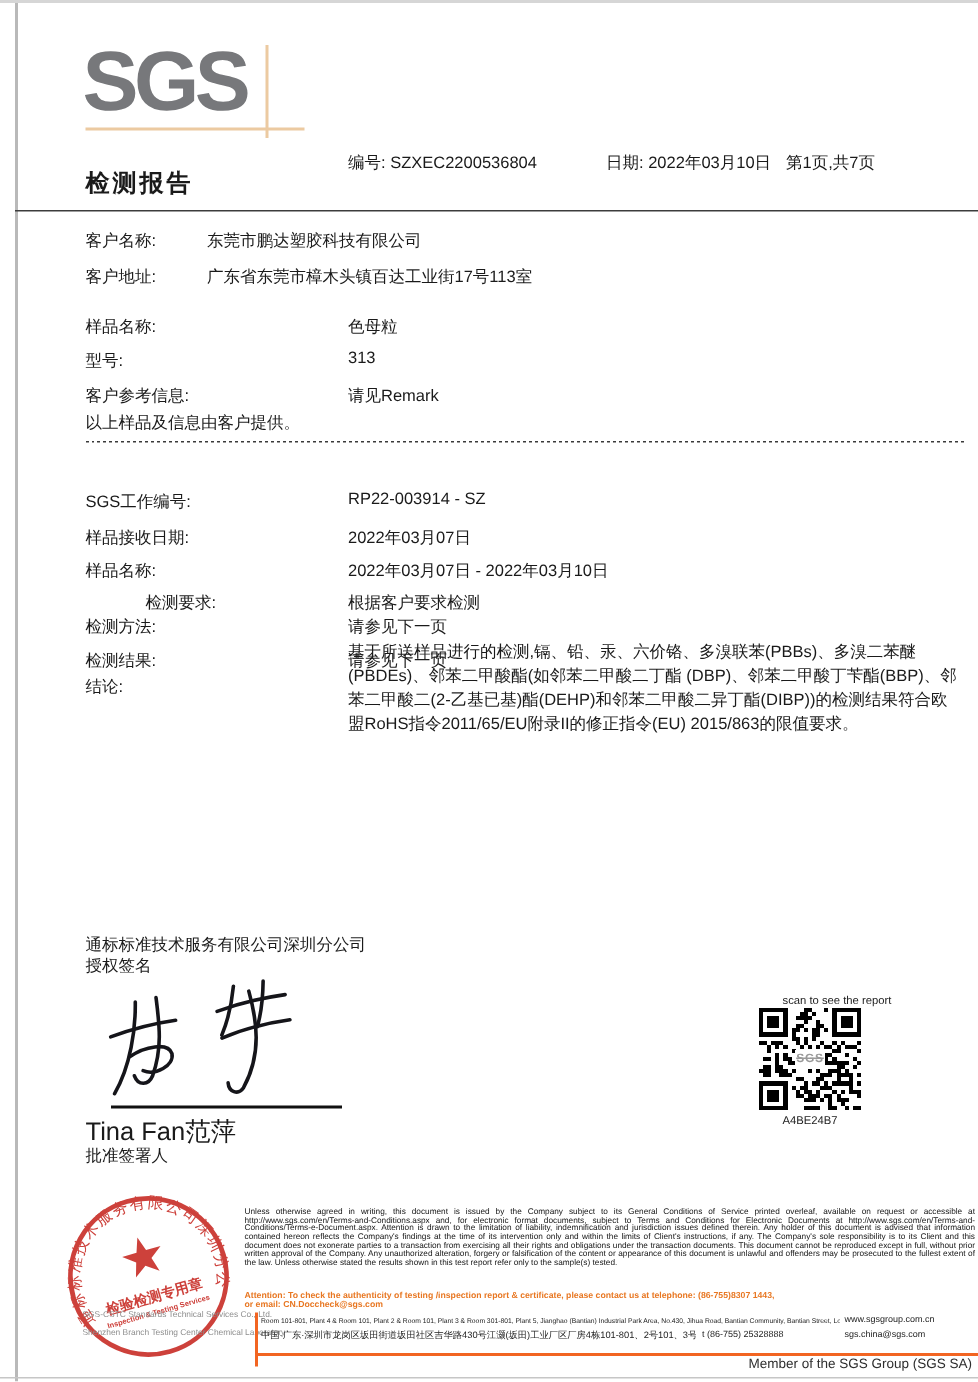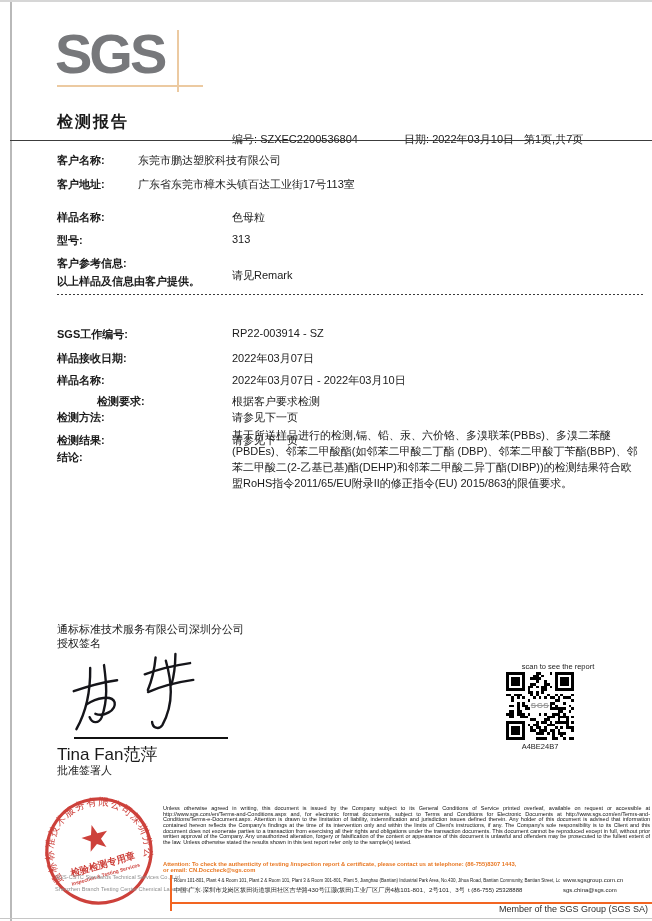--- a/index.html
+++ b/index.html
@@ -12,24 +12,24 @@
   .scan-top   { left:0; top:0; width:652px; height:2px; background:#d6d6d6; }
   .scan-bottom{ left:0; top:918px; width:652px; height:1px; background:#c6c6c6; }
 
   
   .logo-text { left:55px; top:26px; font-size:56px; font-weight:bold; color:#77787b; letter-spacing:-3px; line-height:1; }
   .logo-hline { left:57px; top:85px; width:146px; height:2px; background:#eccaa1; }
   .logo-vline { left:177px; top:30px; width:2px; height:62px; background:#eccaa1; }
 
   
   .report-title { left:57px; top:112px; font-size:16px; font-weight:bold; letter-spacing:2px; }
-  .hdr { top:132px; font-size:11px; }
+  .hdr { top:101px; font-size:11px; }
   .head-rule { left:10px; top:140px; width:642px; height:1px; background:#3c3c3c; }
 
-  .lbl { font-size:11px;font-weight:bold; }
+  .lbl { font-size:11px; }
   .val { font-size:11px; }
 
   .dashed { left:57px; top:294px; width:586px; height:1px;
             background:repeating-linear-gradient(90deg,#3a3a3a 0 2px,transparent 2px 4px); }
 
   .conclusion { left:232px; top:427px; width:410px; font-size:11px; line-height:16px; }
 
   
   .sig-company { left:57px; top:622px; font-size:11px; }
   .sig-auth    { left:57px; top:636px; font-size:11px; }
@@ -85,21 +85,21 @@
 <div class="abs lbl" style="left:57px;top:153px;">客户名称:</div>
 <div class="abs val" style="left:138px;top:153px;">东莞市鹏达塑胶科技有限公司</div>
 <div class="abs lbl" style="left:57px;top:177px;">客户地址:</div>
 <div class="abs val" style="left:138px;top:177px;">广东省东莞市樟木头镇百达工业街17号113室</div>
 
 <div class="abs lbl" style="left:57px;top:210px;">样品名称:</div>
 <div class="abs val" style="left:232px;top:210px;">色母粒</div>
 <div class="abs lbl" style="left:57px;top:233px;">型号:</div>
 <div class="abs val" style="left:232px;top:233px;">313</div>
 <div class="abs lbl" style="left:57px;top:256px;">客户参考信息:</div>
-<div class="abs val" style="left:232px;top:268px;">请见Remark</div>
+<div class="abs val" style="left:232px;top:256px;">请见Remark</div>
 <div class="abs lbl" style="left:57px;top:274px;">以上样品及信息由客户提供。</div>
 
 <div class="abs dashed"></div>
 
 <div class="abs lbl" style="left:57px;top:327px;">SGS工作编号:</div>
 <div class="abs val" style="left:232px;top:327px;text-align:right;">RP22-003914 - SZ</div>
 <div class="abs lbl" style="left:57px;top:351px;">样品接收日期:</div>
 <div class="abs val" style="left:232px;top:351px;">2022年03月07日</div>
 <div class="abs lbl" style="left:57px;top:373px;">样品名称:</div>
 <div class="abs val" style="left:232px;top:373px;">2022年03月07日 - 2022年03月10日</div>

